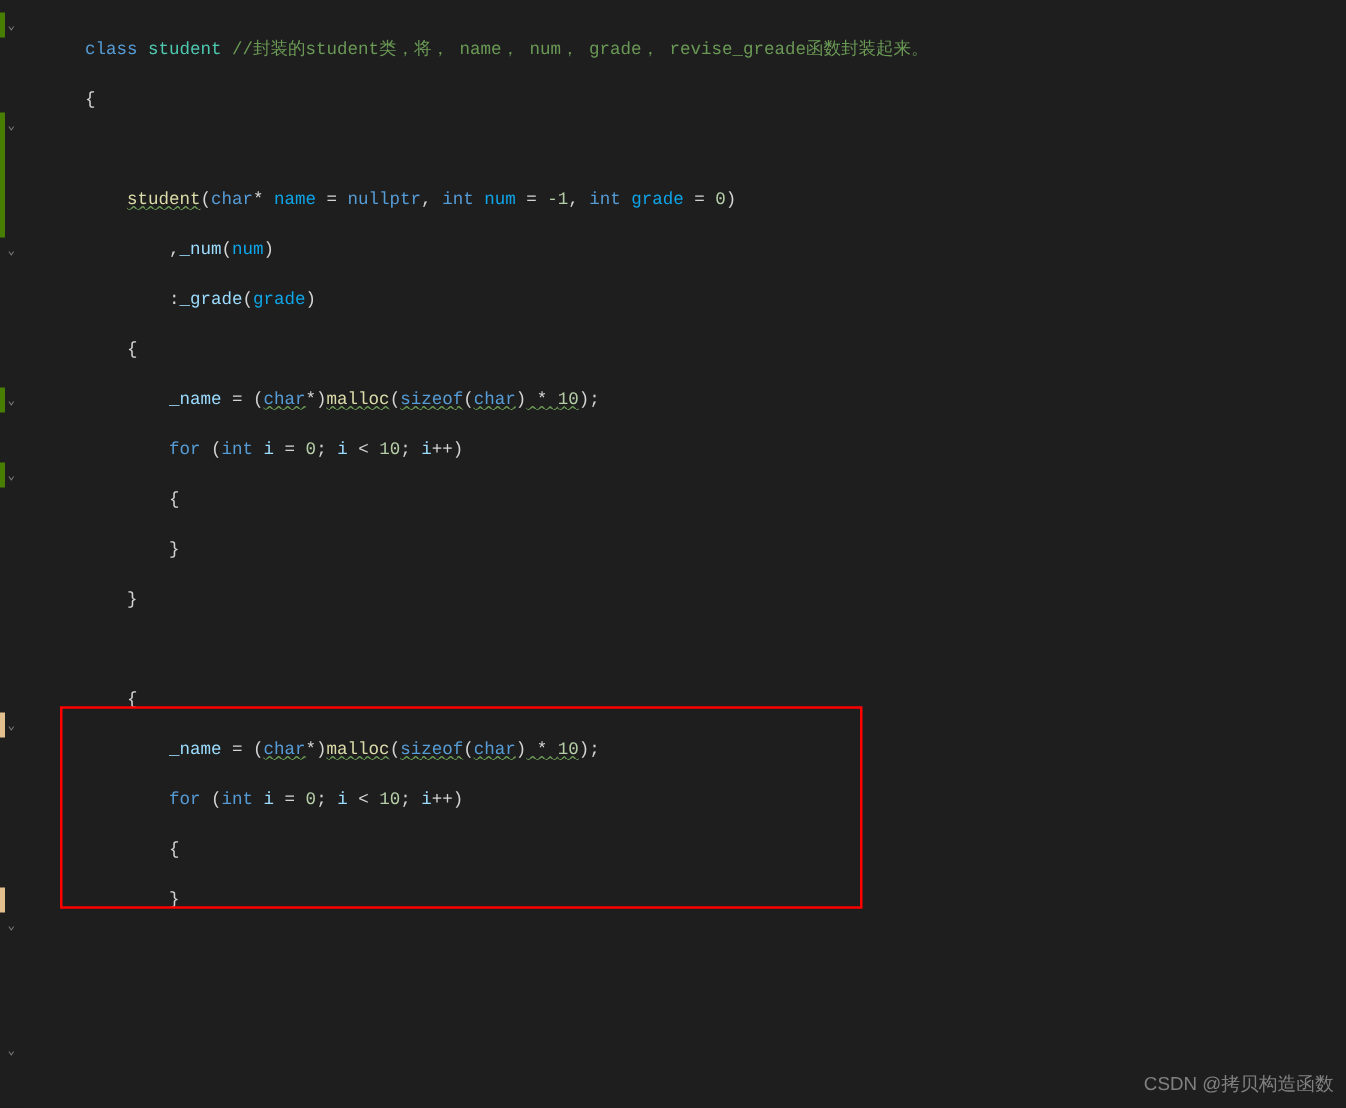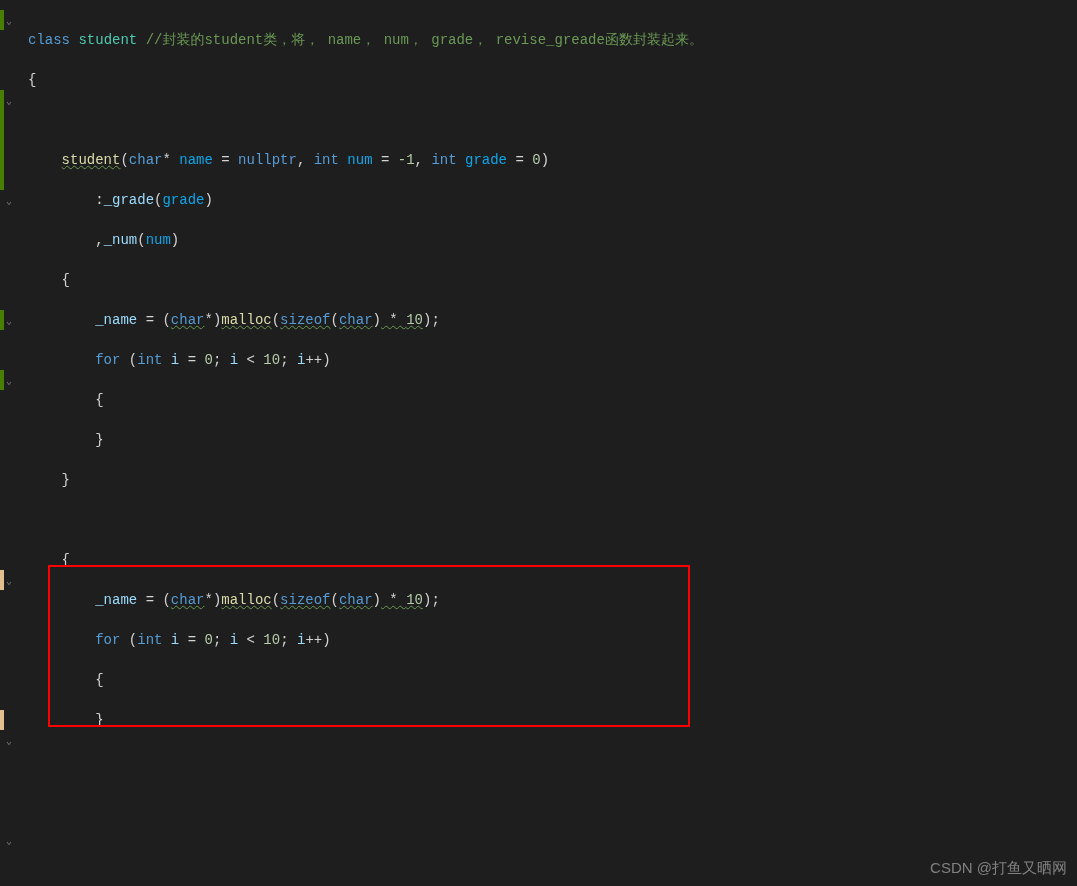--- a/index.html
+++ b/index.html
@@ -37,21 +37,21 @@
   left:0;
 }
 .bar-green { background:#487e02; }
 .bar-yellow { background:#e2c08d; }
 .code-area {
   flex:1;
   padding:10px 0 10px 8px;
   white-space:pre;
   position:relative;
 }
-.line { height:20px; }
+.line { height:20px;margin-left:40px; }
 .kw { color:#569cd6; }
 .cls { color:#4ec9b0; }
 .cmt { color:#6a9955; }
 .fn { color:#dcdcaa; }
 .num { color:#b5cea8; }
 .var { color:#9cdcfe; }
 .param { color:#0ea5e9; }
 .brace { color:#d4d4d4; }
 .wavy { text-decoration:underline wavy #6a9955; text-decoration-thickness:1px; }
 .red-box {
@@ -91,22 +91,22 @@
     <div class="fold-mark" style="top:372px">⌄</div>
     <div class="fold-mark" style="top:572px">⌄</div>
     <div class="fold-mark" style="top:732px">⌄</div>
     <div class="fold-mark" style="top:832px">⌄</div>
   </div>
   <div class="code-area">
 <div class="line"><span class="kw">class</span> <span class="cls">student</span><span class="cmt"> //封装的student类，将， name， num， grade， revise_greade函数封装起来。</span></div>
 <div class="line"><span class="brace">{</span></div>
 <div class="line"></div>
 <div class="line">    <span class="fn wavy">student</span><span>(</span><span class="kw">char</span><span>*</span><span class="param"> name </span><span>=</span><span class="kw"> nullptr</span><span>, </span><span class="kw">int</span><span class="param"> num </span><span>=</span><span class="num"> -1</span><span>, </span><span class="kw">int</span><span class="param"> grade </span><span>=</span><span class="num"> 0</span><span>)</span></div>
+<div class="line">        <span>,</span><span class="var">_num</span><span>(</span><span class="param">num</span><span>)</span></div>
 <div class="line">        <span>:</span><span class="var">_grade</span><span>(</span><span class="param">grade</span><span>)</span></div>
-<div class="line">        <span>,</span><span class="var">_num</span><span>(</span><span class="param">num</span><span>)</span></div>
 <div class="line">    <span class="brace">{</span></div>
 <div class="line">        <span class="var">_name</span><span> = </span><span>(</span><span class="kw wavy">char</span><span>*</span><span>)</span><span class="fn wavy">malloc</span><span>(</span><span class="kw wavy">sizeof</span><span>(</span><span class="kw wavy">char</span><span>)</span><span class="wavy"> * </span><span class="num wavy">10</span><span>)</span><span>;</span></div>
 <div class="line">        <span class="kw">for</span><span> (</span><span class="kw">int</span><span class="var"> i </span><span>=</span><span class="num"> 0</span><span>; </span><span class="var">i </span><span>&lt;</span><span class="num"> 10</span><span>; </span><span class="var">i</span><span>++</span><span>)</span></div>
 <div class="line">        <span class="brace">{</span></div>
 <div class="line">        <span class="brace">}</span></div>
 <div class="line">    <span class="brace">}</span></div>
 <div class="line"></div>
 <div class="line">    <span class="brace">{</span></div>
 <div class="line">        <span class="var">_name</span><span> = </span><span>(</span><span class="kw wavy">char</span><span>*</span><span>)</span><span class="fn wavy">malloc</span><span>(</span><span class="kw wavy">sizeof</span><span>(</span><span class="kw wavy">char</span><span>)</span><span class="wavy"> * </span><span class="num wavy">10</span><span>)</span><span>;</span></div>
 <div class="line">        <span class="kw">for</span><span> (</span><span class="kw">int</span><span class="var"> i </span><span>=</span><span class="num"> 0</span><span>; </span><span class="var">i </span><span>&lt;</span><span class="num"> 10</span><span>; </span><span class="var">i</span><span>++</span><span>)</span></div>
@@ -129,13 +129,13 @@
 
 
 
 
 
 
   </div>
 </div>
 
 <div class="red-box"></div>
-<div class="watermark">CSDN @打鱼又晒网</div>
+<div class="watermark">CSDN @拷贝构造函数</div>
 
 </body></html>

